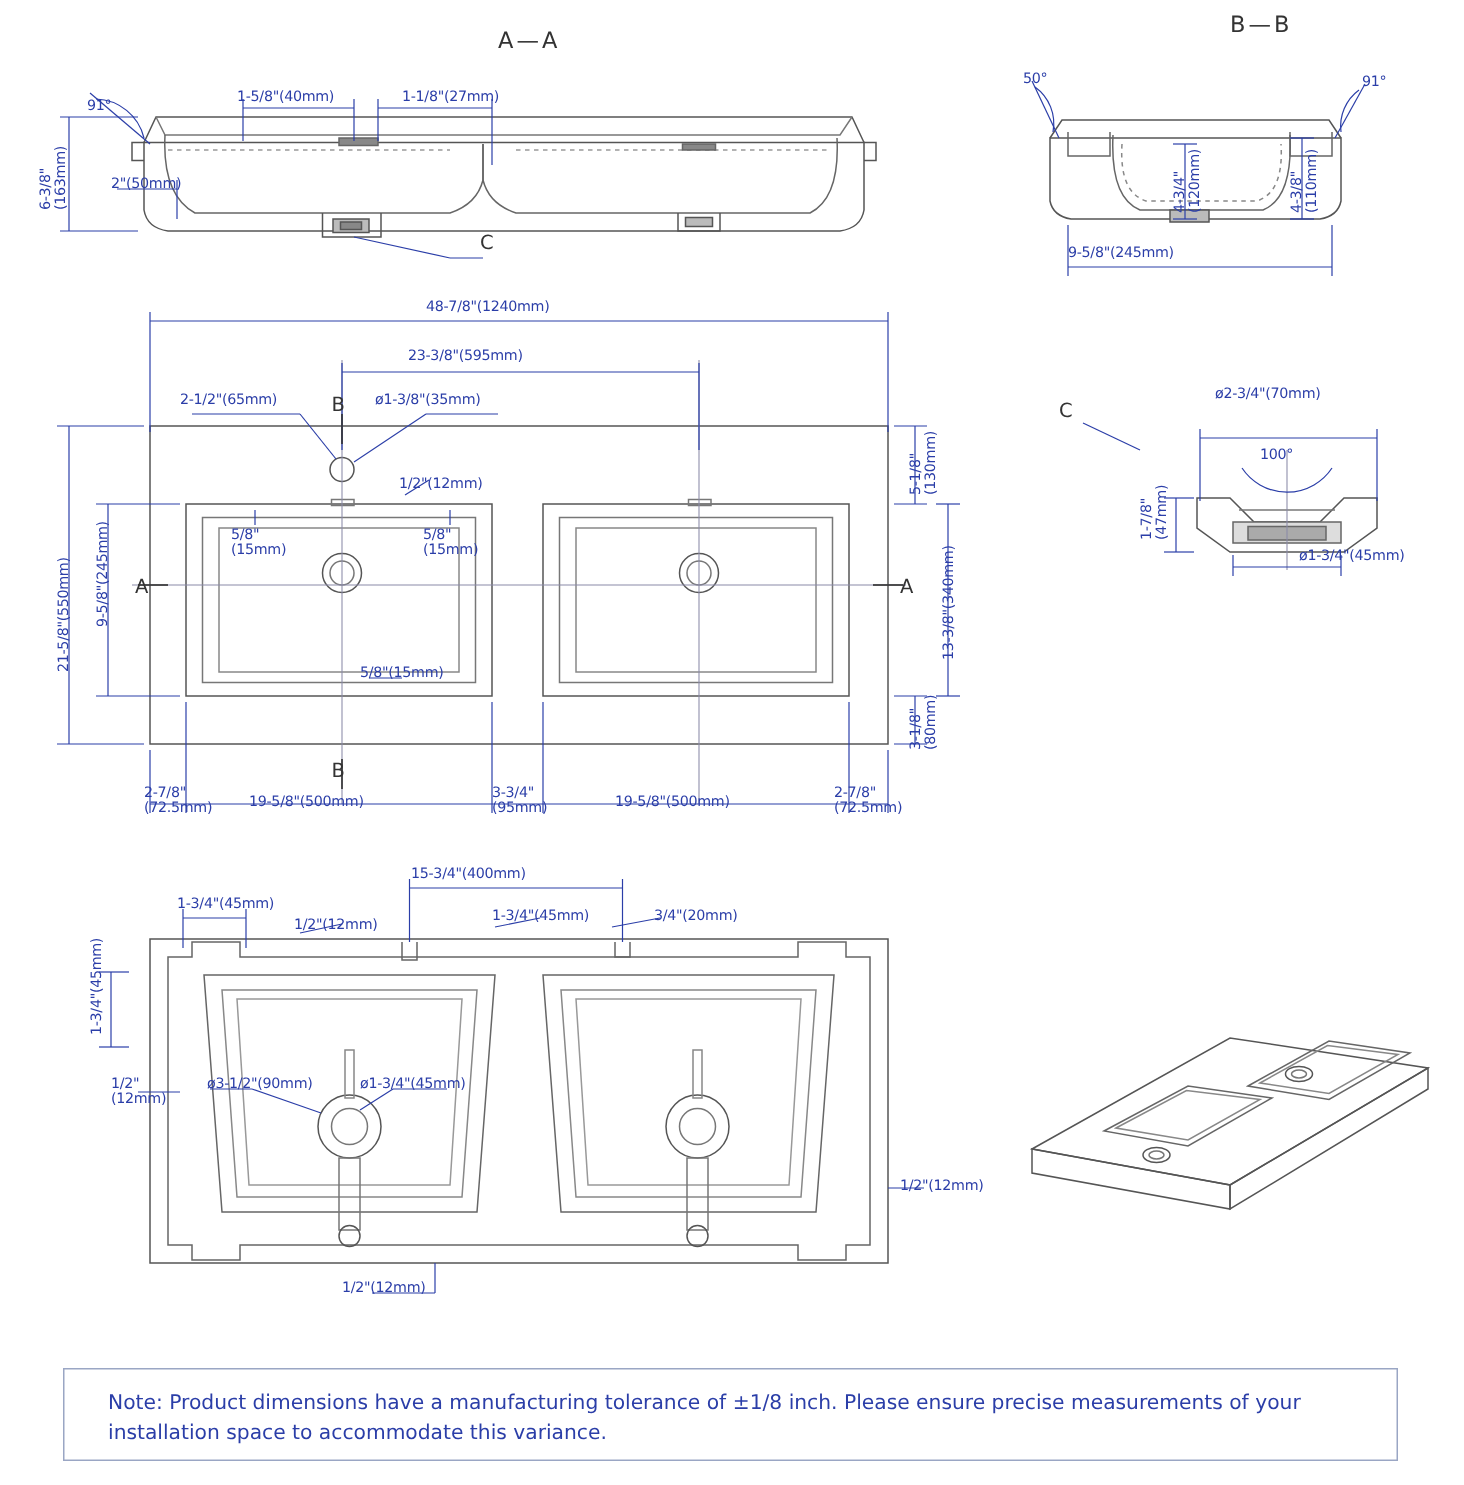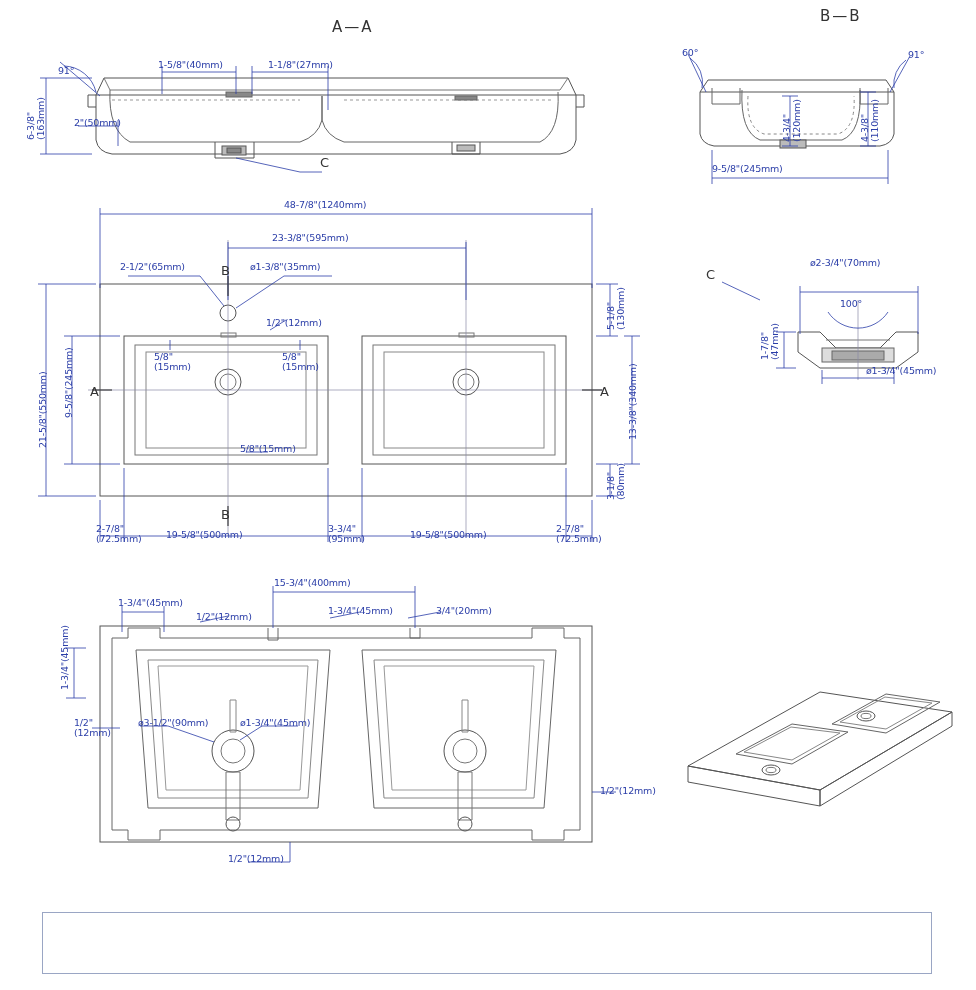--- a/index.html
+++ b/index.html
@@ -342,21 +342,21 @@
   <div class="lbl mark" style="left:221px; top:264px;">B</div>
   <div class="lbl mark" style="left:221px; top:508px;">B</div>
 
   <div class="lbl" style="left:58px; top:66px;">91°</div>
   <div class="lbl" style="left:158px; top:60px;">1-5/8"(40mm)</div>
   <div class="lbl" style="left:268px; top:60px;">1-1/8"(27mm)</div>
   <div class="lbl vert" style="left:26px; top:140px;">6-3/8"
 (163mm)</div>
   <div class="lbl" style="left:74px; top:118px;">2"(50mm)</div>
 
-  <div class="lbl" style="left:682px; top:48px;">60°</div>
+  <div class="lbl" style="left:682px; top:48px;">50°</div>
   <div class="lbl" style="left:908px; top:50px;">91°</div>
   <div class="lbl vert" style="left:782px; top:142px;">4-3/4"
 (120mm)</div>
   <div class="lbl vert" style="left:860px; top:142px;">4-3/8"
 (110mm)</div>
   <div class="lbl" style="left:712px; top:164px;">9-5/8"(245mm)</div>
 
   <div class="lbl" style="left:284px; top:200px;">48-7/8"(1240mm)</div>
   <div class="lbl" style="left:272px; top:233px;">23-3/8"(595mm)</div>
   <div class="lbl" style="left:120px; top:262px;">2-1/2"(65mm)</div>
@@ -396,14 +396,15 @@
   <div class="lbl" style="left:436px; top:606px;">3/4"(20mm)</div>
   <div class="lbl vert" style="left:60px; top:690px;">1-3/4"(45mm)</div>
   <div class="lbl" style="left:74px; top:718px;">1/2"
 (12mm)</div>
   <div class="lbl" style="left:138px; top:718px;">ø3-1/2"(90mm)</div>
   <div class="lbl" style="left:240px; top:718px;">ø1-3/4"(45mm)</div>
   <div class="lbl" style="left:600px; top:786px;">1/2"(12mm)</div>
   <div class="lbl" style="left:228px; top:854px;">1/2"(12mm)</div>
 
   <div class="note-box"></div>
+  <div class="note-text">Note: Product dimensions have a manufacturing tolerance of ±1/8 inch. Please ensure precise measurements of your installation space to accommodate this variance.</div>
 
 </div>
 
 </body></html>

